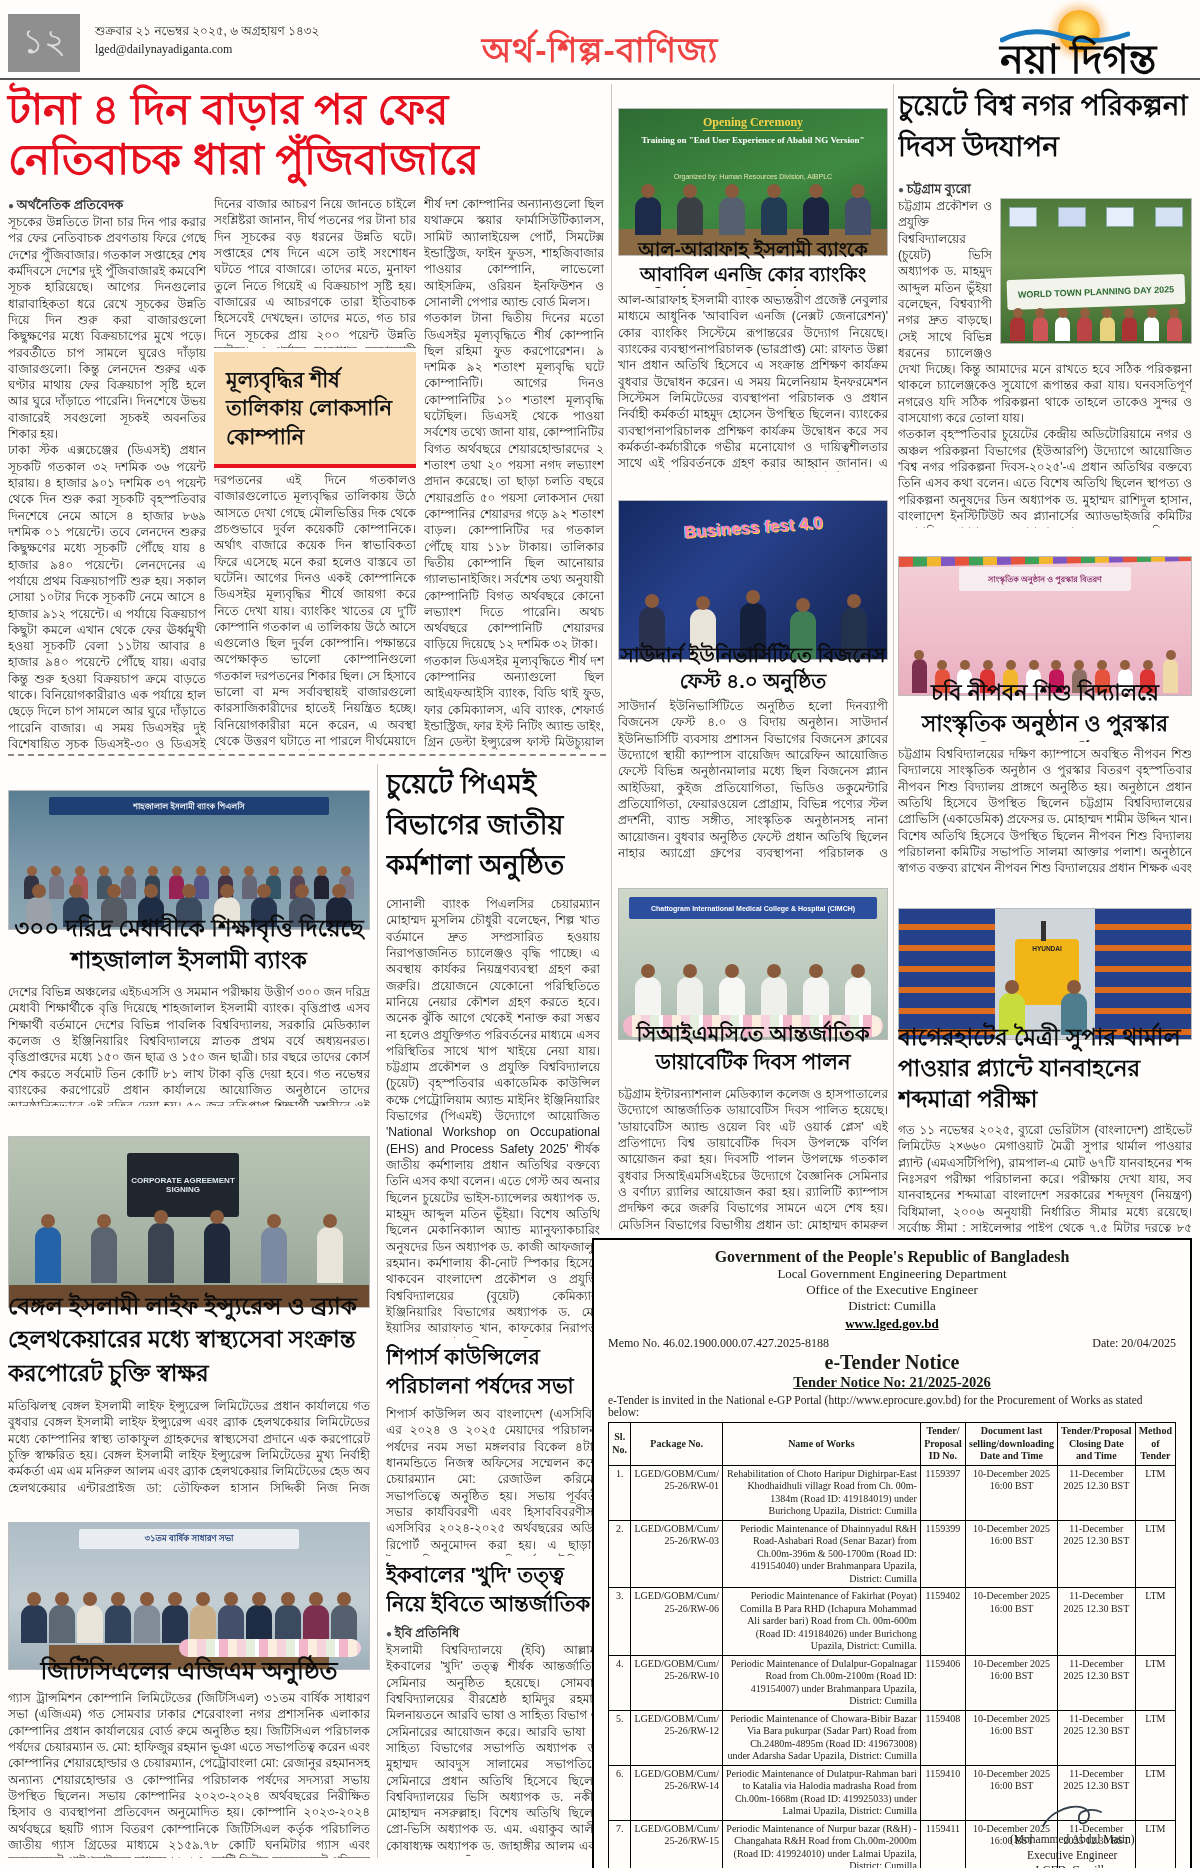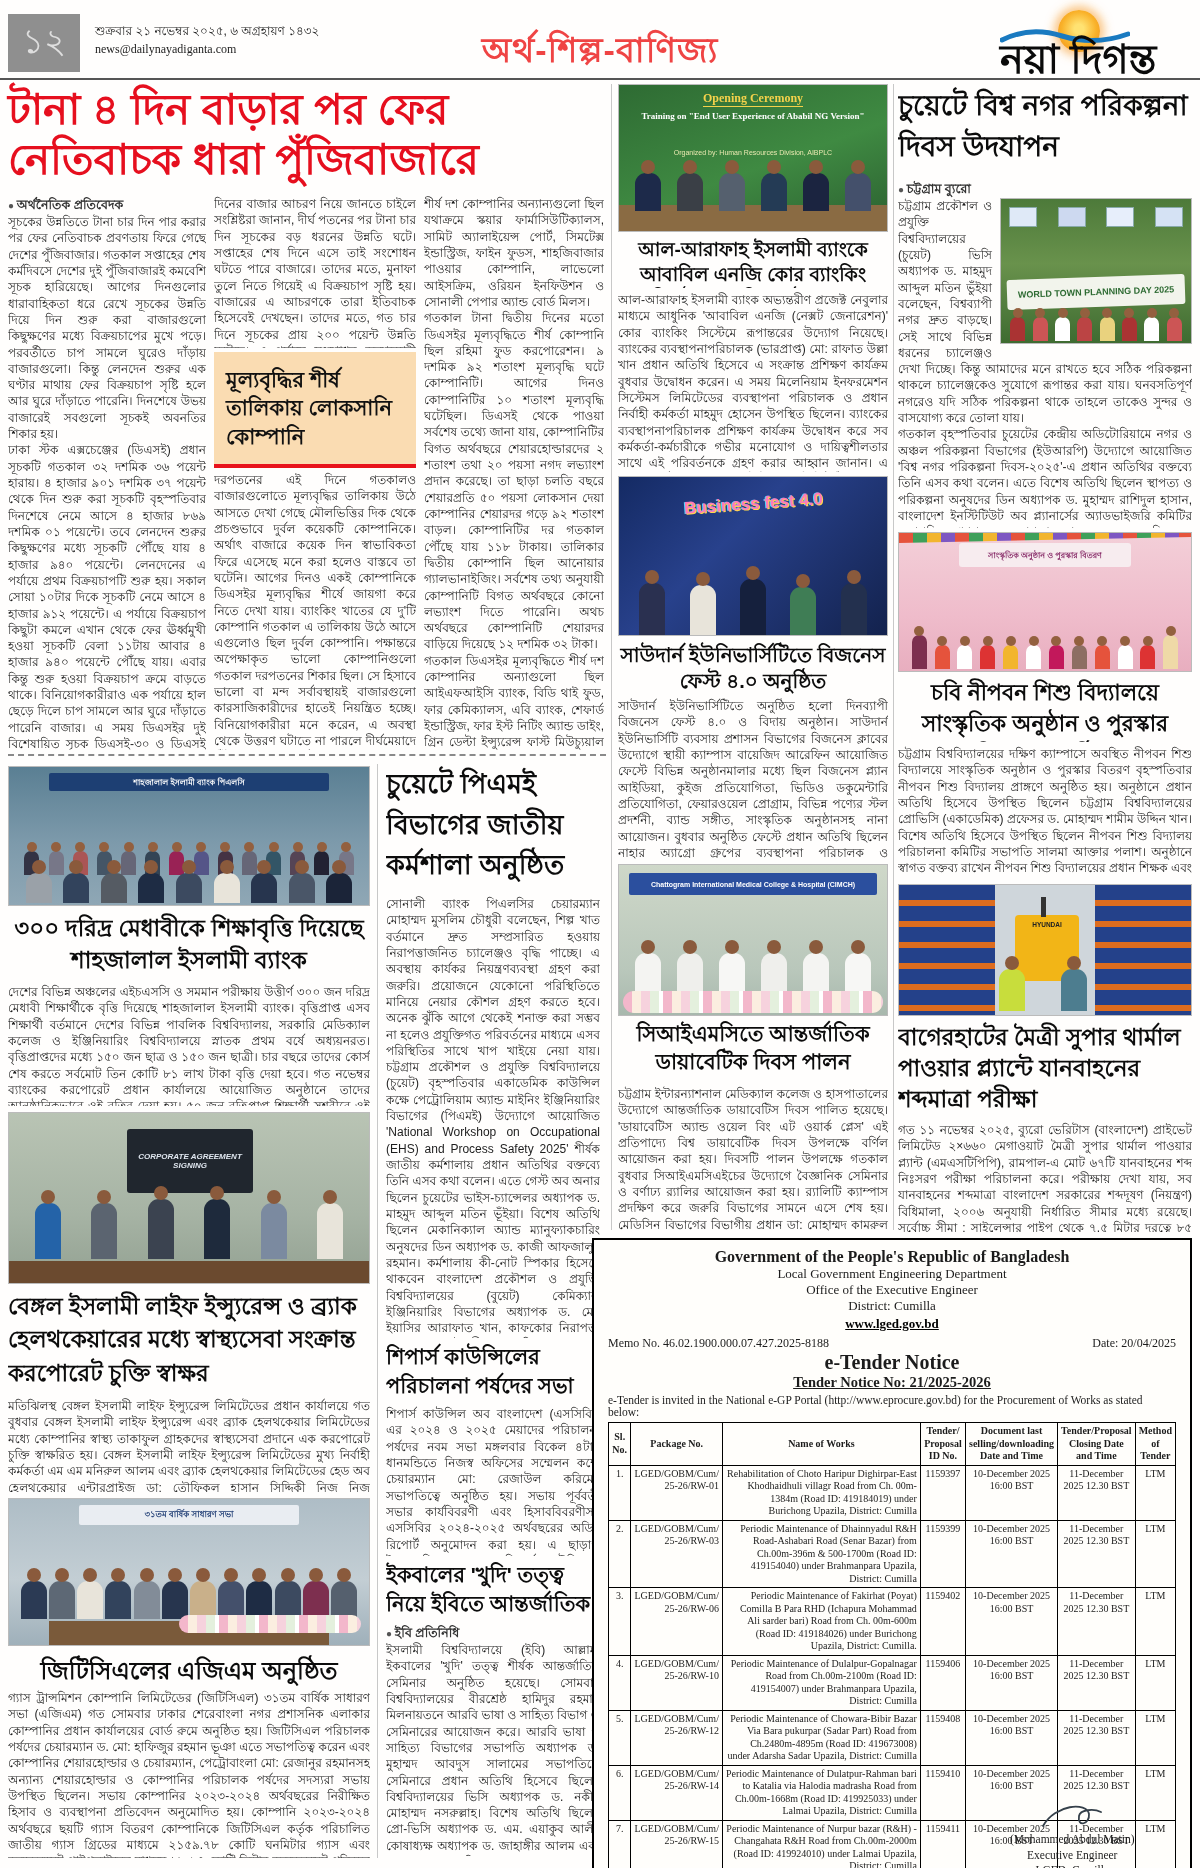--- a/index.html
+++ b/index.html
@@ -24,21 +24,21 @@
   
   .lead-head{color:#e60f1e;font-weight:800;font-size:42px;line-height:1.16;white-space:nowrap;}
   .byline{font-size:12.5px;font-weight:bold;color:#333;}
   .byline::before{content:"● ";color:#555;font-size:10px;}
   .btxt{font-size:12px;line-height:1.36;text-align:justify;white-space:pre-line;color:#1d1d1d;}
   .h-c{font-weight:800;color:#0c0c0c;text-align:center;}
   .h-l{font-weight:800;color:#0c0c0c;text-align:left;}
   .inset-box{background:#fadcb2;border-bottom:4px solid #e8131c;padding:14px 12px 10px 12px;}
   .inset-box .t{font-size:21px;font-weight:800;line-height:1.35;color:#111;}
   
-  .photo{position:absolute;overflow:hidden;border:1px solid #bbb;box-sizing:border-box;}
+  .photo{position:absolute;overflow:hidden;border:1px solid #bbb;box-sizing:border-box;margin-top:24px;}
   .people{position:absolute;left:3%;right:3%;bottom:4px;display:flex;justify-content:space-around;align-items:flex-end;}
   .person{width:26px;height:38px;border-radius:11px 11px 0 0;position:relative;flex:0 0 auto;}
   .person::before{content:"";position:absolute;top:-13px;left:50%;transform:translateX(-50%);
                   width:14px;height:14px;border-radius:50%;background:#8a5a3c;}
   .kid{width:15px;height:24px;border-radius:7px 7px 0 0;position:relative;flex:0 0 auto;}
   .kid::before{content:"";position:absolute;top:-9px;left:50%;transform:translateX(-50%);
                width:10px;height:10px;border-radius:50%;background:#93603f;}
   .flowerbar{background:repeating-linear-gradient(90deg,#f3b7cb 0 9px,#fbeee0 9px 18px,#f6d2dd 18px 27px,#e4f0dd 27px 36px,#fff 36px 40px);
              border-radius:12px;}
   .bannerstrip{position:absolute;left:0;right:0;display:flex;align-items:center;justify-content:center;text-align:center;}
@@ -61,21 +61,21 @@
   .t-pc{font-size:11.5px;}
 </style>
 </head>
 <body>
 
 <div class="page">
 
   <div class="abs pagenum" style="left:8px;top:14px;width:72px;height:58px;">১২</div>
   <div class="abs dateline" style="left:95px;top:22px;">
     <div>শুক্রবার ২১ নভেম্বর ২০২৫, ৬ অগ্রহায়ণ ১৪৩২</div>
-    <div style="font-family:'Liberation Serif',serif;">news@dailynayadiganta.com</div>
+    <div style="font-family:'Liberation Serif',serif;">lged@dailynayadiganta.com</div>
   </div>
   <div class="abs section-title" style="left:300px;top:24px;width:600px;">অর্থ-শিল্প-বাণিজ্য</div>
   <div class="abs" style="left:1000px;top:10px;width:192px;height:64px;">
     <span class="sun" style="left:58px;top:0;"></span>
     <svg class="wave" style="left:0;top:16px;" width="130" height="22" viewBox="0 0 130 22">
       <path d="M2 14 Q 30 0 62 10 Q 95 20 128 8" fill="none" stroke="#1a7ac0" stroke-width="5" stroke-linecap="round"></path>
     </svg>
     <span class="logo-text abs" style="left:0;top:18px;width:192px;text-align:right;">নয়া দিগন্ত</span>
   </div>
   <div class="abs hrule" style="left:0;top:78px;width:1200px;"></div>
@@ -258,21 +258,21 @@
       <span class="person" style="background:#1b2438;height:30px;"></span>
     </div>
   </div>
   <div class="abs h-c" style="left:8px;top:912px;width:362px;font-size:23px;line-height:1.4;">
     <div>৩০০ দরিদ্র মেধাবীকে শিক্ষাবৃত্তি দিয়েছে</div>
     <div>শাহজালাল ইসলামী ব্যাংক</div>
   </div>
   <div class="abs btxt clip" style="left:8px;top:984px;width:362px;height:122px;">দেশের বিভিন্ন অঞ্চলের এইচএসসি ও সমমান পরীক্ষায় উত্তীর্ণ ৩০০ জন দরিদ্র মেধাবী শিক্ষার্থীকে বৃত্তি দিয়েছে শাহজালাল ইসলামী ব্যাংক। বৃত্তিপ্রাপ্ত এসব শিক্ষার্থী বর্তমানে দেশের বিভিন্ন পাবলিক বিশ্ববিদ্যালয়, সরকারি মেডিক্যাল কলেজ ও ইঞ্জিনিয়ারিং বিশ্ববিদ্যালয়ে স্নাতক প্রথম বর্ষে অধ্যয়নরত। বৃত্তিপ্রাপ্তদের মধ্যে ১৫০ জন ছাত্র ও ১৫০ জন ছাত্রী। চার বছরে তাদের কোর্স শেষ করতে সর্বমোট তিন কোটি ৮১ লাখ টাকা বৃত্তি দেয়া হবে। গত নভেম্বর ব্যাংকের করপোরেট প্রধান কার্যালয়ে আয়োজিত অনুষ্ঠানে তাদের আনুষ্ঠানিকভাবে ওই বৃত্তির দেয়া হয়। ৫০ জন বৃত্তিপ্রাপ্ত শিক্ষার্থী সশরীরে ওই অনুষ্ঠানে উপস্থিত থেকে বৃত্তির অর্থ গ্রহণ করেন। বৃত্তিপ্রাপ্ত অবশিষ্ট ২৫০ জন শিক্ষার্থীর বৃত্তির অর্থ নির্দিষ্ট সময়ের মধ্যে তাদের নিজ নিজ ব্যাংক অ্যাকাউন্টে পাঠিয়ে দেয়া হবে। অনুষ্ঠানে প্রধান অতিথি ছিলেন ব্যাংকের পরিচালক পর্ষদের চেয়ারম্যান এ কে আজাদ, বিশেষ অতিথি ছিলেন পরিচালক ও ব্যাংক ফাউন্ডেশনের চেয়ারম্যান মো: সানাউল্লাহ সাহিদ। সভাপতিত্ব করেন ব্যবস্থাপনা পরিচালক মোসলেহ উদ্দীন আহমেদ। অনুষ্ঠান সঞ্চালনা করেন এসইভিপি ও কোম্পানি সচিব মো: আবুল বাশার। বিজ্ঞপ্তি।</div>
 
   <div class="photo" style="left:8px;top:1112px;width:362px;height:172px;background:linear-gradient(180deg,#b9c4b4,#a6b3a4 60%,#93a192);">
-    <div style="position:absolute;left:118px;top:16px;width:126px;height:64px;background:#20262e;border-radius:3px;display:flex;align-items:center;justify-content:center;text-align:center;font-style:italic;">
+    <div style="position:absolute;left:118px;top:16px;width:112px;height:64px;background:#20262e;border-radius:3px;display:flex;align-items:center;justify-content:center;text-align:center;">
       <span style="color:#dfe6ef;font-size:8px;font-weight:bold;">CORPORATE AGREEMENT SIGNING</span>
     </div>
     <div class="people" style="bottom:24px;">
       <span class="person" style="background:#2463a8;height:56px;"></span>
       <span class="person" style="background:#5b6470;height:56px;"></span>
       <span class="person" style="background:#3b4350;height:60px;"></span>
       <span class="person" style="background:#1e2a3c;height:60px;"></span>
       <span class="person" style="background:#7b8aa0;height:56px;"></span>
       <span class="person" style="background:#e8e4da;height:56px;"></span>
     </div>

